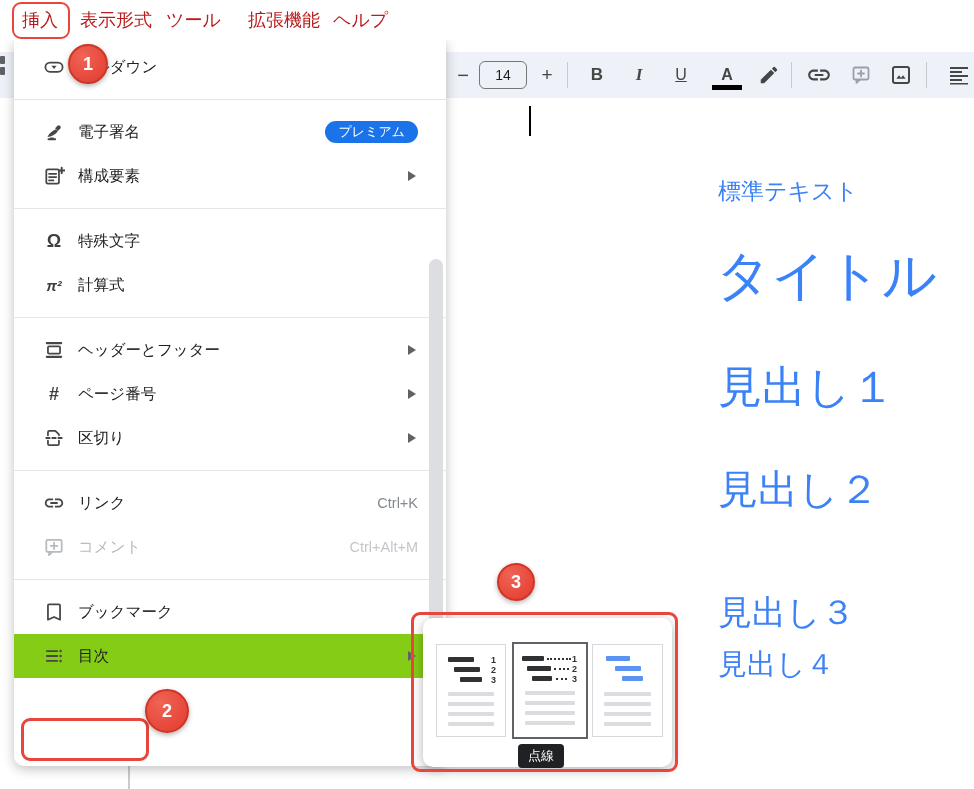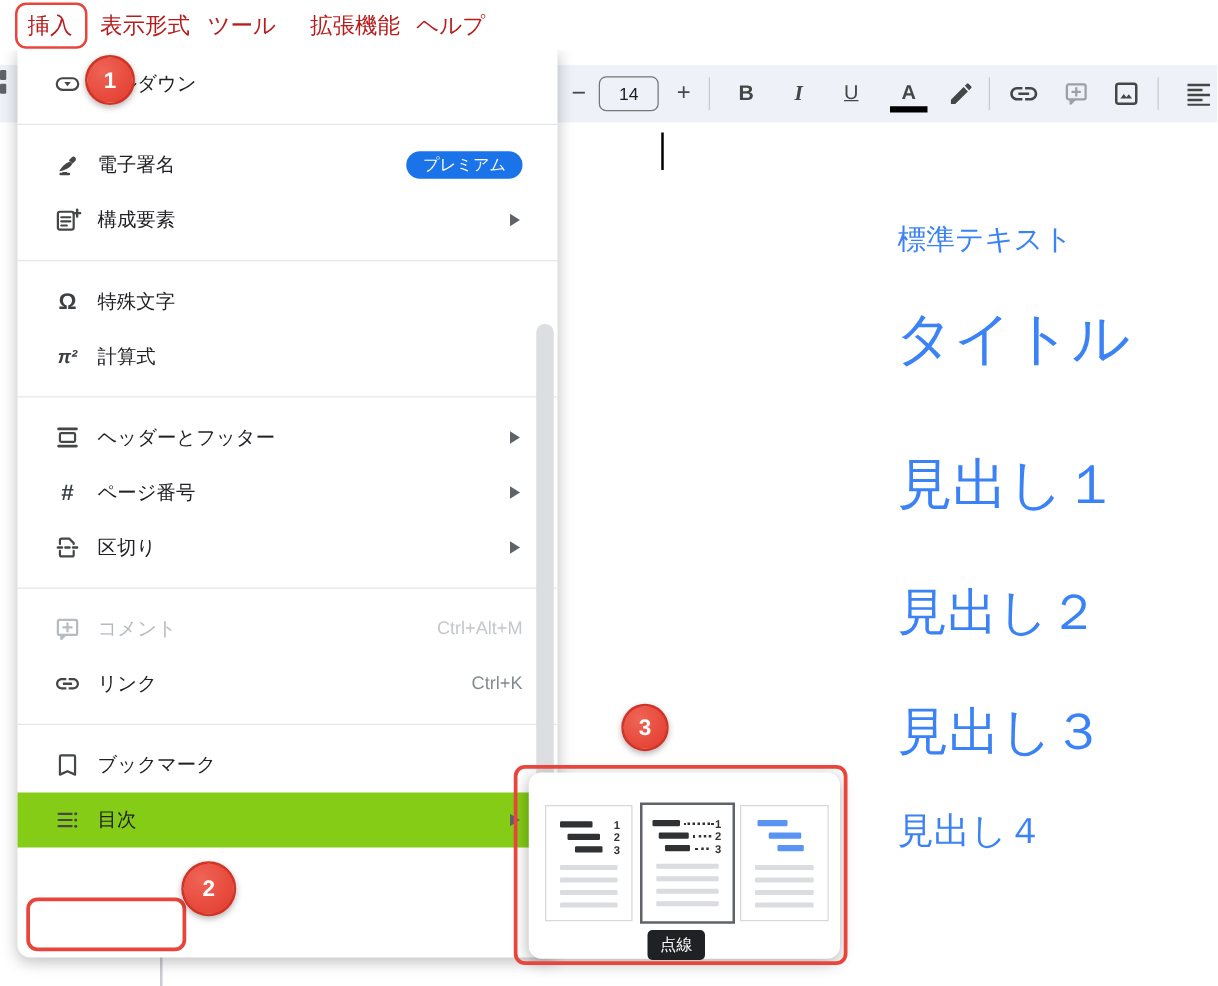--- a/index.html
+++ b/index.html
@@ -16,24 +16,24 @@
   .tsep{position:absolute;top:10px;width:1px;height:26px;background:#c7cacc;}
   #fontsize-box{position:absolute;left:479px;top:9px;width:46px;height:26px;border:1.5px solid #747775;
                 border-radius:6px;display:flex;align-items:center;justify-content:center;
                 font-size:14px;color:#1f1f1f;background:transparent;}
   #textcolor-bar{position:absolute;left:712px;top:33px;width:30px;height:4.5px;background:#000;}
 
   
   #cursor{position:absolute;left:529px;top:106px;width:2px;height:30px;background:#000;z-index:1;}
   .docline{position:absolute;left:718px;color:#3b82f6;white-space:nowrap;z-index:1;font-weight:400;}
   #style-0{top:176px;font-size:23px;}
-  #style-1{top:240px;left:716px;font-size:46px;}
+  #style-1{top:240px;left:716px;font-size:54px;}
   #style-2{top:358px;font-size:44px;}
   #style-3{top:462px;font-size:40px;}
-  #style-4{top:558px;font-size:41px;}
+  #style-4{top:590px;font-size:34px;}
   #style-5{top:645px;font-size:29px;}
   #style-6{top:725px;font-size:25px;}
   #page-edge{position:absolute;left:128px;top:764px;width:1.5px;height:25px;background:#c8ccd0;z-index:1;}
   .frag{position:absolute;background:#5f6368;z-index:3;border-radius:1px;}
 
   
   #insert-menu{position:absolute;left:14px;top:40px;width:432px;height:726px;background:#fff;
                border-radius:0 0 10px 10px;box-shadow:0 3px 12px rgba(0,0,0,.25);z-index:10;
                padding-top:5px;box-sizing:border-box;}
   .mrow{position:relative;height:44px;display:flex;align-items:center;}
@@ -233,40 +233,40 @@
             <path d="M4.5 12.5v2.7c0 .7.6 1.3 1.3 1.3h7.4c.7 0 1.3-.6 1.3-1.3v-2.7"></path>
             <path d="M3 10h3M8.5 10h3M14 10h3" stroke-width="1.8" stroke-dasharray="3 2.5"></path>
           </svg>
       </span>
       <span class="mlabel">区切り</span>
       <span class="marrow"></span>
     </div>
 
     <div class="mdiv"></div>
 
+    <div class="mrow">
+      <span class="mico">
+        <svg width="22" height="22" viewBox="0 0 24 24" fill="#444746">
+            <path d="M3.9 12c0-1.71 1.39-3.1 3.1-3.1h4V7H7c-2.76 0-5 2.24-5 5s2.24 5 5 5h4v-1.9H7c-1.71 0-3.1-1.39-3.1-3.1zM8 13h8v-2H8v2zm9-6h-4v1.9h4c1.71 0 3.1 1.39 3.1 3.1s-1.39 3.1-3.1 3.1h-4V17h4c2.76 0 5-2.24 5-5s-2.24-5-5-5z"></path>
+          </svg>
+      </span>
+      <span class="mlabel">リンク</span>
+      <span class="mshort">Ctrl+K</span>
+    </div>
+
     <div class="mrow row-dis">
       <span class="mico">
         <svg class="micon" width="22" height="22" viewBox="0 0 20 20">
             <rect x="3" y="3.5" width="14" height="11" rx="1.3"></rect>
             <path d="M5.5 14.5v3l3-3"></path>
             <path d="M10 6v6M7 9h6"></path>
           </svg>
       </span>
       <span class="mlabel">コメント</span>
       <span class="mshort">Ctrl+Alt+M</span>
-    </div>
-
-    <div class="mrow">
-      <span class="mico">
-        <svg width="22" height="22" viewBox="0 0 24 24" fill="#444746">
-            <path d="M3.9 12c0-1.71 1.39-3.1 3.1-3.1h4V7H7c-2.76 0-5 2.24-5 5s2.24 5 5 5h4v-1.9H7c-1.71 0-3.1-1.39-3.1-3.1zM8 13h8v-2H8v2zm9-6h-4v1.9h4c1.71 0 3.1 1.39 3.1 3.1s-1.39 3.1-3.1 3.1h-4V17h4c2.76 0 5-2.24 5-5s-2.24-5-5-5z"></path>
-          </svg>
-      </span>
-      <span class="mlabel">リンク</span>
-      <span class="mshort">Ctrl+K</span>
     </div>
 
     <div class="mdiv"></div>
 
     <div class="mrow">
       <span class="mico">
         <svg class="micon" width="22" height="22" viewBox="0 0 20 20">
             <path d="M5.5 3h9c.6 0 1 .4 1 1v13l-5.5-2.5L4.5 17V4c0-.6.4-1 1-1z"></path>
           </svg>
       </span>

